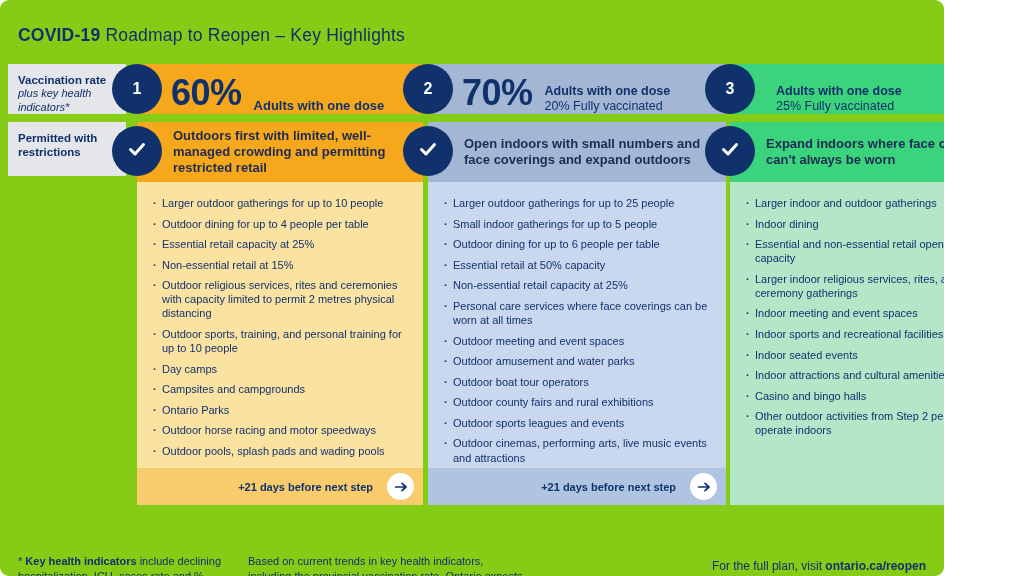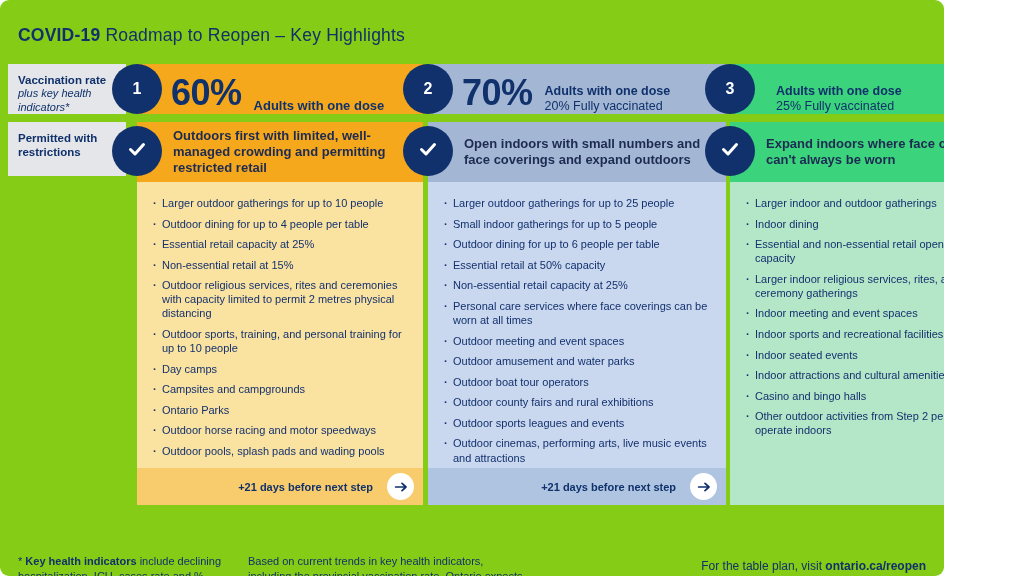--- a/index.html
+++ b/index.html
@@ -295,16 +295,16 @@
     <span><svg width="24" height="24" viewBox="0 0 24 24">
           <path d="M5.5 12.5 L10 17 L18.5 7.5" stroke="#ffffff" stroke-width="3" fill="none" stroke-linecap="round" stroke-linejoin="round"></path>
         </svg></span>
   </div>
 
   <div class="fn fn1">
     <span>* </span><span class="b">Key health indicators</span><span> include declining hospitalization, ICU, cases rate and % positivity</span>
   </div>
   <div class="fn fn2">Based on current trends in key health indicators, including the provincial vaccination rate, Ontario expects to enter Step One of the roadmap around June 14, 2021.</div>
   <div class="fn fn3">
-    <span>For the table plan, visit </span><span class="b">ontario.ca/reopen</span>
+    <span>For the full plan, visit </span><span class="b">ontario.ca/reopen</span>
   </div>
 
 </div>
 
 </body></html>

